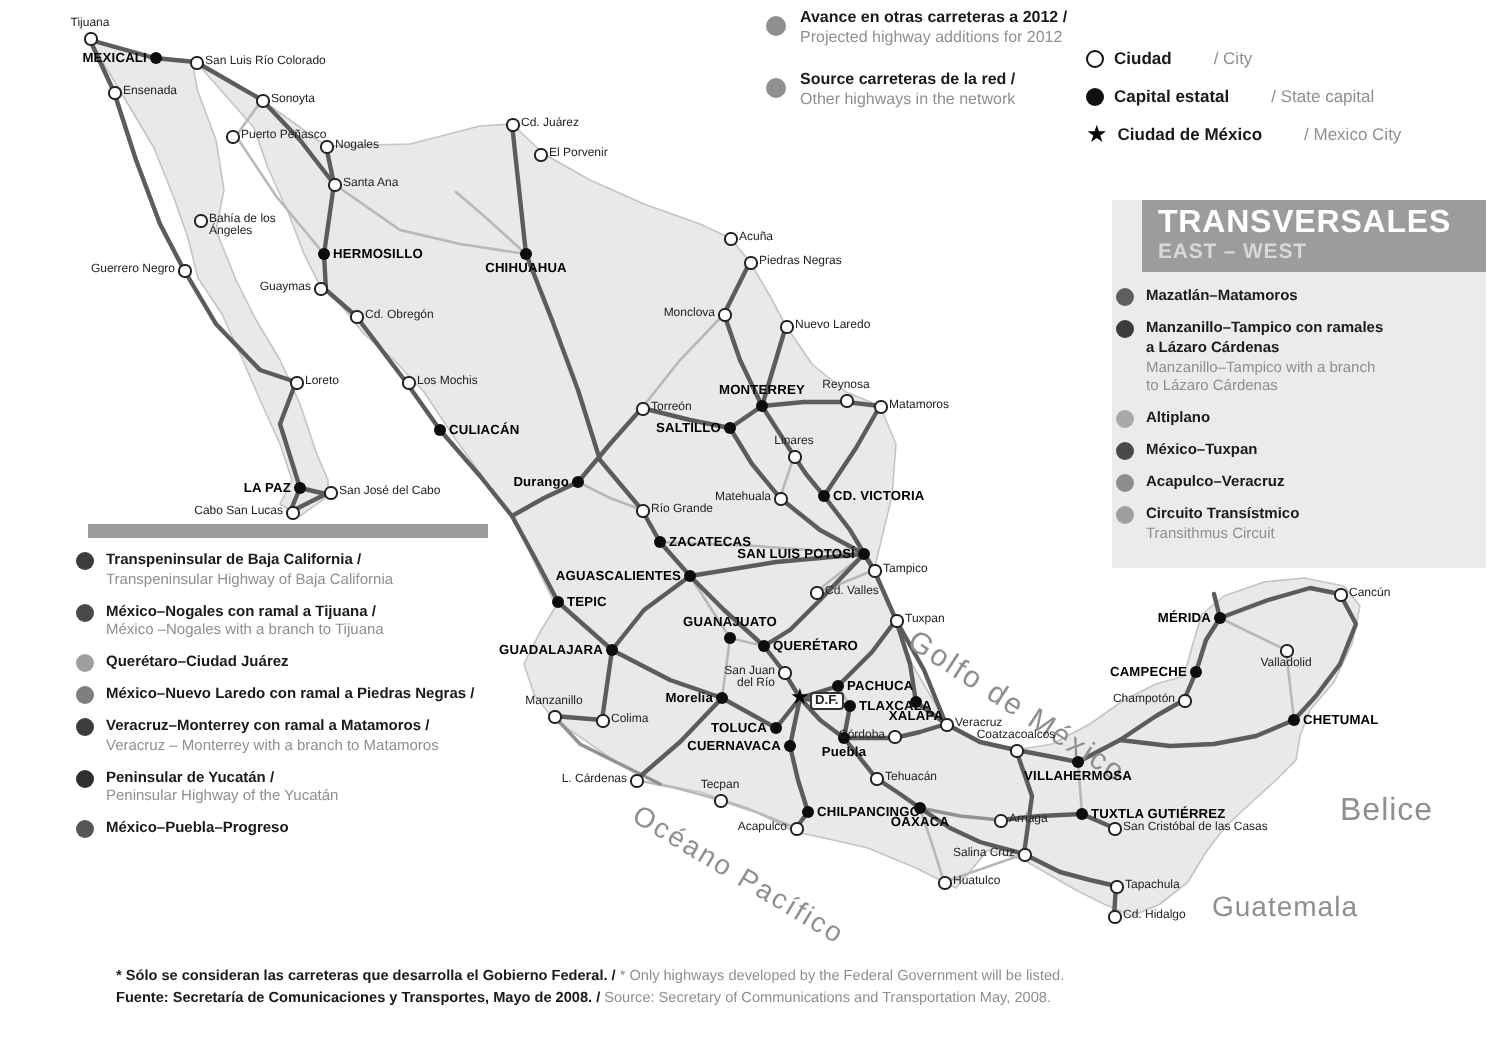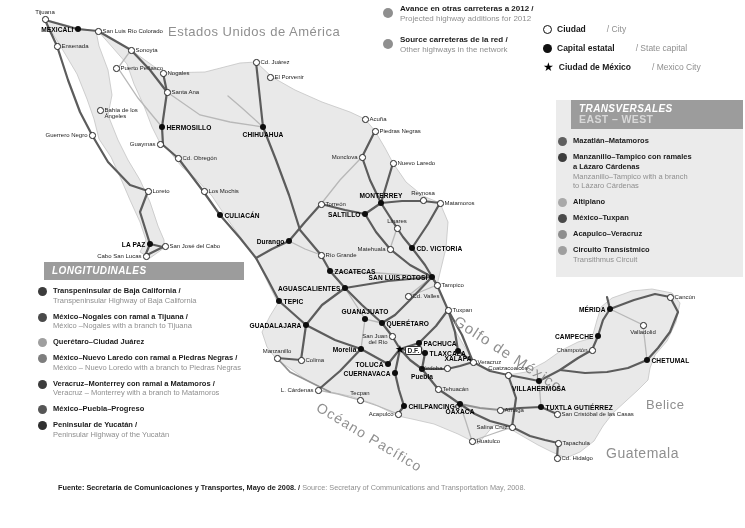--- a/index.html
+++ b/index.html
@@ -5,21 +5,21 @@
   html,body{margin:0;padding:0;background:#fff;}
   .stage{position:relative;width:745px;height:528px;background:#ffffff;overflow:hidden;
          font-family:"Liberation Sans",sans-serif;}
   svg{position:absolute;left:0;top:0;z-index:1;}
 
   
   .geo{position:absolute;color:#8f8f8f;z-index:2;white-space:nowrap;}
   .geo-usa{left:168px;top:24px;font-size:13px;letter-spacing:.5px;}
   .geo-gulf{left:460px;top:312px;font-size:15px;letter-spacing:1.2px;transform:rotate(33deg);transform-origin:0 0;}
   .geo-pacific{left:322px;top:399px;font-size:14px;letter-spacing:1.2px;transform:rotate(31deg);transform-origin:0 0;}
-  .geo-belize{left:646px;top:397px;font-size:13px;letter-spacing:.5px;}
+  .geo-belize{left:670px;top:397px;font-size:16px;letter-spacing:.5px;}
   .geo-guatemala{left:606px;top:445px;font-size:14px;letter-spacing:.5px;}
 
   
   #cities{position:absolute;left:0;top:0;width:745px;height:528px;z-index:3;}
   .city{position:absolute;width:0;height:0;}
   .mk{position:absolute;display:block;}
   .t-city .mk{width:4.6px;height:4.6px;margin:-2.9px 0 0 -2.9px;border:1.1px solid #222;border-radius:50%;background:#fff;}
   .t-capital .mk{width:6px;height:6px;margin:-3px 0 0 -3px;border-radius:50%;background:#0d0d0d;}
   .t-cdmx .mk{font-size:11px;line-height:6px;margin:-3px 0 0 -5px;color:#000;}
   .lb{position:absolute;white-space:pre;font-size:6px;color:#222;line-height:1.15;}
@@ -42,21 +42,21 @@
   .sym{flex:none;display:inline-block;}
   .sym-circle-open{width:7px;height:7px;border:1.5px solid #111;border-radius:50%;background:#fff;}
   .sym-circle-filled{width:9px;height:9px;background:#111;border-radius:50%;}
   .sym-star{font-size:12px;line-height:10px;color:#000;}
   .sym-row .es{display:inline;}
   .sym-row .en{display:inline;margin-left:16px;}
 
   
   .panel{z-index:5;position:absolute;}
   .panel-header{background:#9c9c9c;color:#fff;padding:3px 8px 4px 8px;}
-  .ph-title{font-size:10px;font-weight:bold;letter-spacing:.4px;font-style:italic;}
+  .ph-title{font-size:16px;font-weight:bold;letter-spacing:.4px;}
   .ph-sub{font-size:10.5px;font-weight:bold;color:#d8d8d8;margin-top:-1px;letter-spacing:.4px;}
   .route-item{display:flex;gap:6px;margin-bottom:6px;align-items:flex-start;}
   .route-item .bullet{width:9px;height:9px;border-radius:50%;flex:none;margin-top:1px;}
   .rt{font-size:7.5px;line-height:1.3;}
 
   .panel-trans{left:556px;top:100px;width:187px;background:#ebebeb;padding-bottom:6px;}
   .panel-trans .panel-header{margin-left:15px;}
   .panel-trans .route-list{padding:7px 3px 0 2px;}
 
   .panel-long{left:36px;top:262px;width:208px;}
@@ -126,21 +126,20 @@
       <path d="M422,369 L438,389 L450,397 L460,404 L475,414 L490,421 L512,427 L530,436 L545,440 L558,443 L557,458"></path>
       <path d="M500,410 L520,408 L541,407 L557,414"></path>
       <path d="M398,414 L404,406 L399,390 L395,373 L400,349"></path>
       <path d="M508,375 L516,398 L512,427"></path>
       <path d="M400,349 L425,353 L422,369"></path>
       <path d="M458,351 L473,362"></path>
       <path d="M448,310 L455,332 L458,351"></path>
     </g>
   </svg>
 
-  <div class="geo geo-usa">Estados Unidos de América</div>
   <div class="geo geo-gulf">Golfo de México</div>
   <div class="geo geo-pacific">Océano Pacífico</div>
   <div class="geo geo-belize">Belice</div>
   <div class="geo geo-guatemala">Guatemala</div>
 
   <div id="cities">
       <div class="city t-city a-a" style="left: 45px; top: 19px;">
         <span class="mk"></span>
         <span class="lb">Tijuana</span>
       </div>
@@ -543,21 +542,20 @@
           <span class="rt">
             <span class="es">Circuito Transístmico</span>
             <span class="en">Transithmus Circuit</span>
           </span>
         </div>
       </div>
   </div>
 
   <div class="panel panel-long">
     <div class="panel-header">
-      <div class="ph-title">LONGITUDINALES</div>
     </div>
     <div class="route-list">
         <div class="route-item">
           <span class="bullet" style="background: rgb(60, 60, 60);"></span>
           <span class="rt">
             <span class="es">Transpeninsular de Baja California /</span>
             <span class="en">Transpeninsular Highway of Baja California</span>
           </span>
         </div>
         <div class="route-item">
@@ -570,45 +568,47 @@
         <div class="route-item">
           <span class="bullet" style="background: rgb(159, 159, 159);"></span>
           <span class="rt">
             <span class="es">Querétaro–Ciudad Juárez</span>
           </span>
         </div>
         <div class="route-item">
           <span class="bullet" style="background: rgb(126, 126, 126);"></span>
           <span class="rt">
             <span class="es">México–Nuevo Laredo con ramal a Piedras Negras /</span>
-            <span class="en">México – Nuevo Loredo with a branch to Piedras Negras</span>
           </span>
         </div>
         <div class="route-item">
           <span class="bullet" style="background: rgb(60, 60, 60);"></span>
           <span class="rt">
             <span class="es">Veracruz–Monterrey con ramal a Matamoros /</span>
             <span class="en">Veracruz – Monterrey with a branch to Matamoros</span>
           </span>
         </div>
         <div class="route-item">
-          <span class="bullet" style="background: rgb(86, 86, 86);"></span>
-          <span class="rt">
-            <span class="es">México–Puebla–Progreso</span>
-          </span>
-        </div>
-        <div class="route-item">
           <span class="bullet" style="background: rgb(47, 47, 47);"></span>
           <span class="rt">
             <span class="es">Peninsular de Yucatán /</span>
             <span class="en">Peninsular Highway of the Yucatán</span>
           </span>
         </div>
+        <div class="route-item">
+          <span class="bullet" style="background: rgb(86, 86, 86);"></span>
+          <span class="rt">
+            <span class="es">México–Puebla–Progreso</span>
+          </span>
+        </div>
       </div>
   </div>
 
   <div class="footnotes">
+    <div>
+      <span class="es">* Sólo se consideran las carreteras que desarrolla el Gobierno Federal. /</span><span class="en"> * Only highways developed by the Federal Government will be listed.</span>
+    </div>
     <div>
       <span class="es">Fuente: Secretaría de Comunicaciones y Transportes, Mayo de 2008. /</span><span class="en"> Source: Secretary of Communications and Transportation May, 2008.</span>
     </div>
   </div>
 
 </div>
 
 </body></html>

